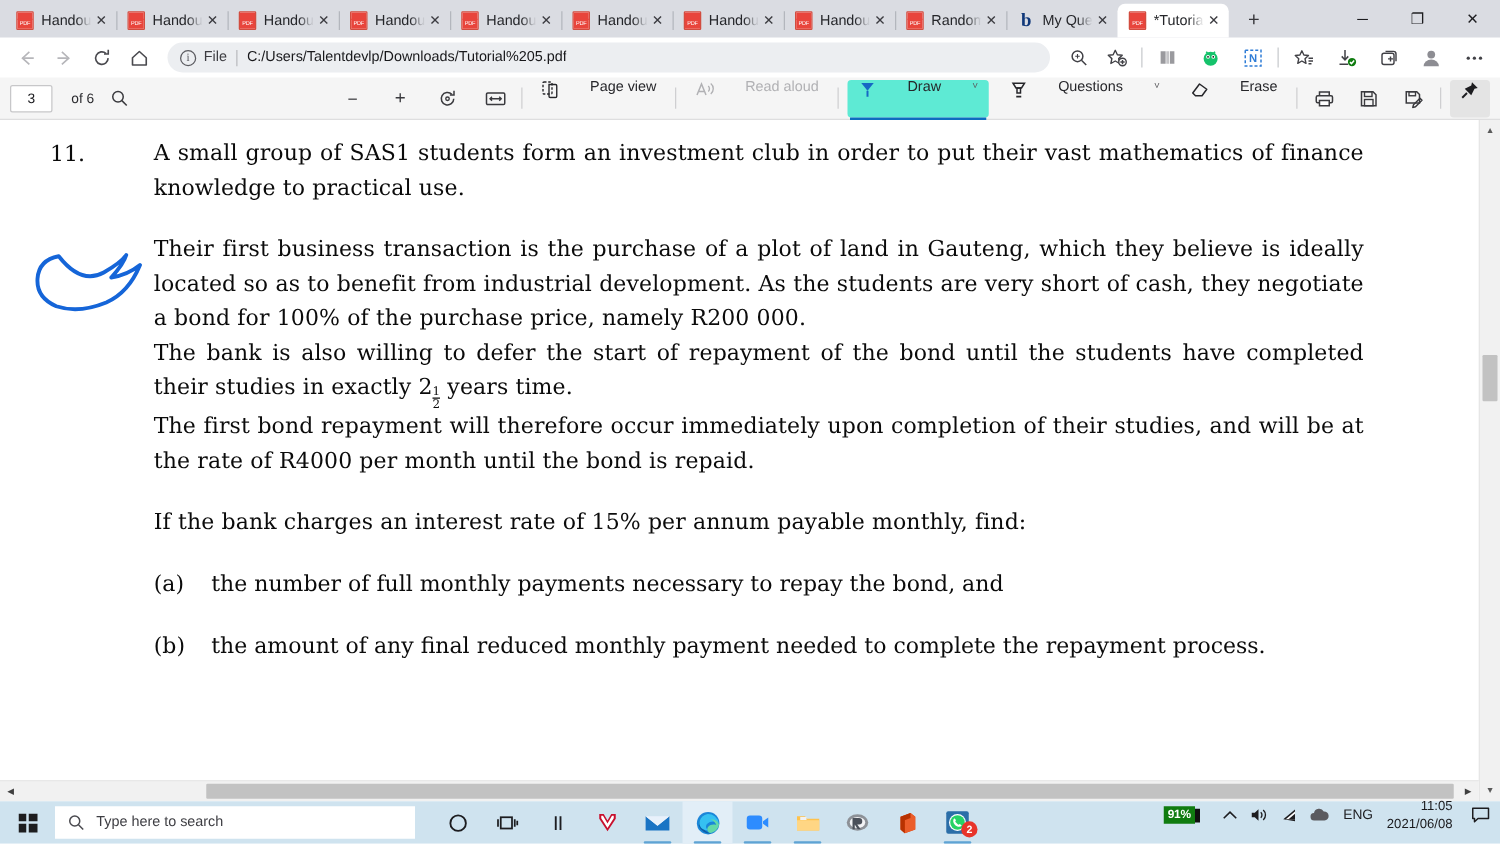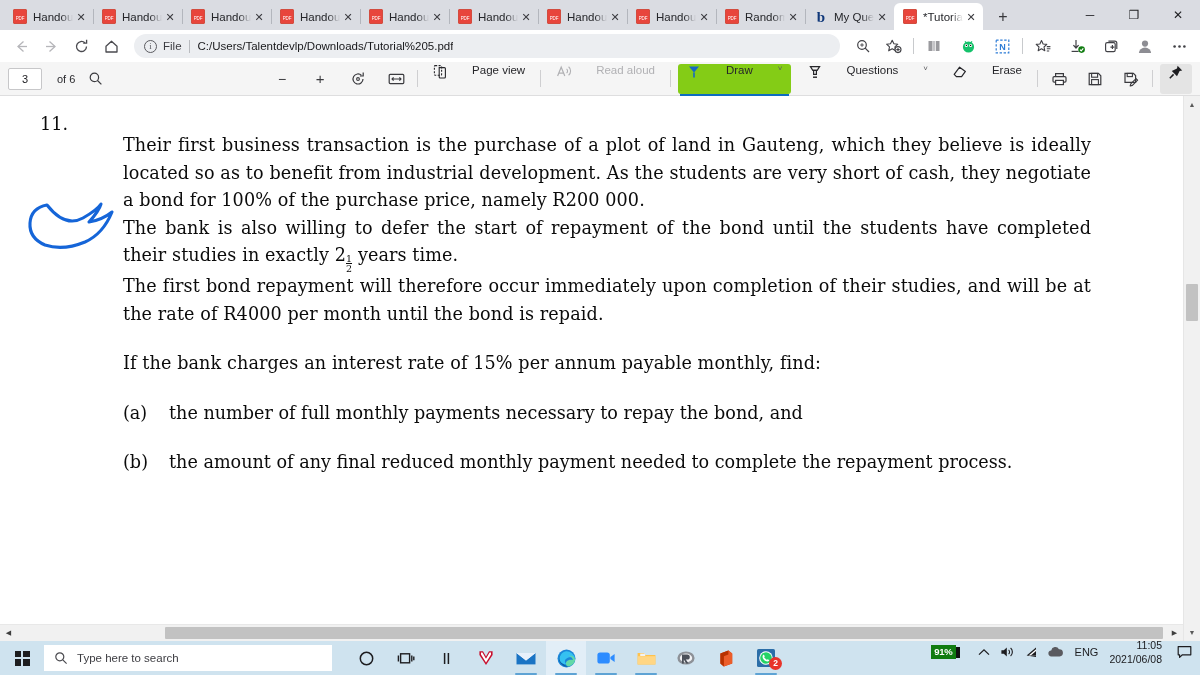--- a/index.html
+++ b/index.html
@@ -111,21 +111,21 @@
   }
   .tb-item {
     height: 30px; display: flex; align-items: flex-start; gap: 24px; padding: 0 8px;
     border-radius: 3px; color: #26262a; position: relative; flex: 0 0 auto;
   }
   .tb-item.disabled { color: #b1b1b4; }
   .tb-item.active::after {
     content: ""; position: absolute; left: 2px; right: 2px; bottom: -2px;
     height: 2px; background: #0d6cbf;
   }
-  .tb-item.active { background: #84cc16; }
+  .tb-item.active { background: #5eead4; }
   .tb-item.pinned { background: #e4e4e4; }
   .tbdiv { width: 1px; height: 17px; background: #cfcfd1; margin: 0 7px; flex: 0 0 1px; }
   .chev { font-size: 8px; color: #5a5a5e; margin-left: 1px; }
   .tb-spacer { flex: 1 1 auto; }
 
   
   .docarea {
     flex: 1 1 auto; background: #ffffff; position: relative; overflow: hidden;
   }
   .page {
@@ -550,20 +550,21 @@
 
   <div class="docarea">
     <div class="page">
 
       <div class="qnum">11.</div>
 
       <svg class="ink" viewBox="0 0 92 56">
         <path d="M20 4 Q4 7 3 22 Q2 37 18 44 Q36 50 58 41 Q76 33 85 11 Q75 19 62 21 Q72 10 74 3 Q70 9 56 17 Q38 27 20 4 Z" fill="none" stroke="#1565d8" stroke-width="3.1" stroke-linejoin="round" stroke-linecap="round"></path>
       </svg>
 
+      <div class="doc-p">A small group of SAS1 students form an investment club in order to put their vast mathematics of finance knowledge to practical use.</div>
 
       <div class="gap"></div>
 
       <div class="doc-p">Their first business transaction is the purchase of a plot of land in Gauteng, which they believe is ideally located so as to benefit from industrial development. As the students are very short of cash, they negotiate a bond for 100% of the purchase price, namely R200 000.</div>
 
       <div class="doc-p"><span>The bank is also willing to defer the start of repayment of the bond until the students have completed their studies in exactly 2</span><span class="frac">
             <span class="num">1</span>
             <span class="den">2</span>
           </span><span> years time.</span></div>
 

